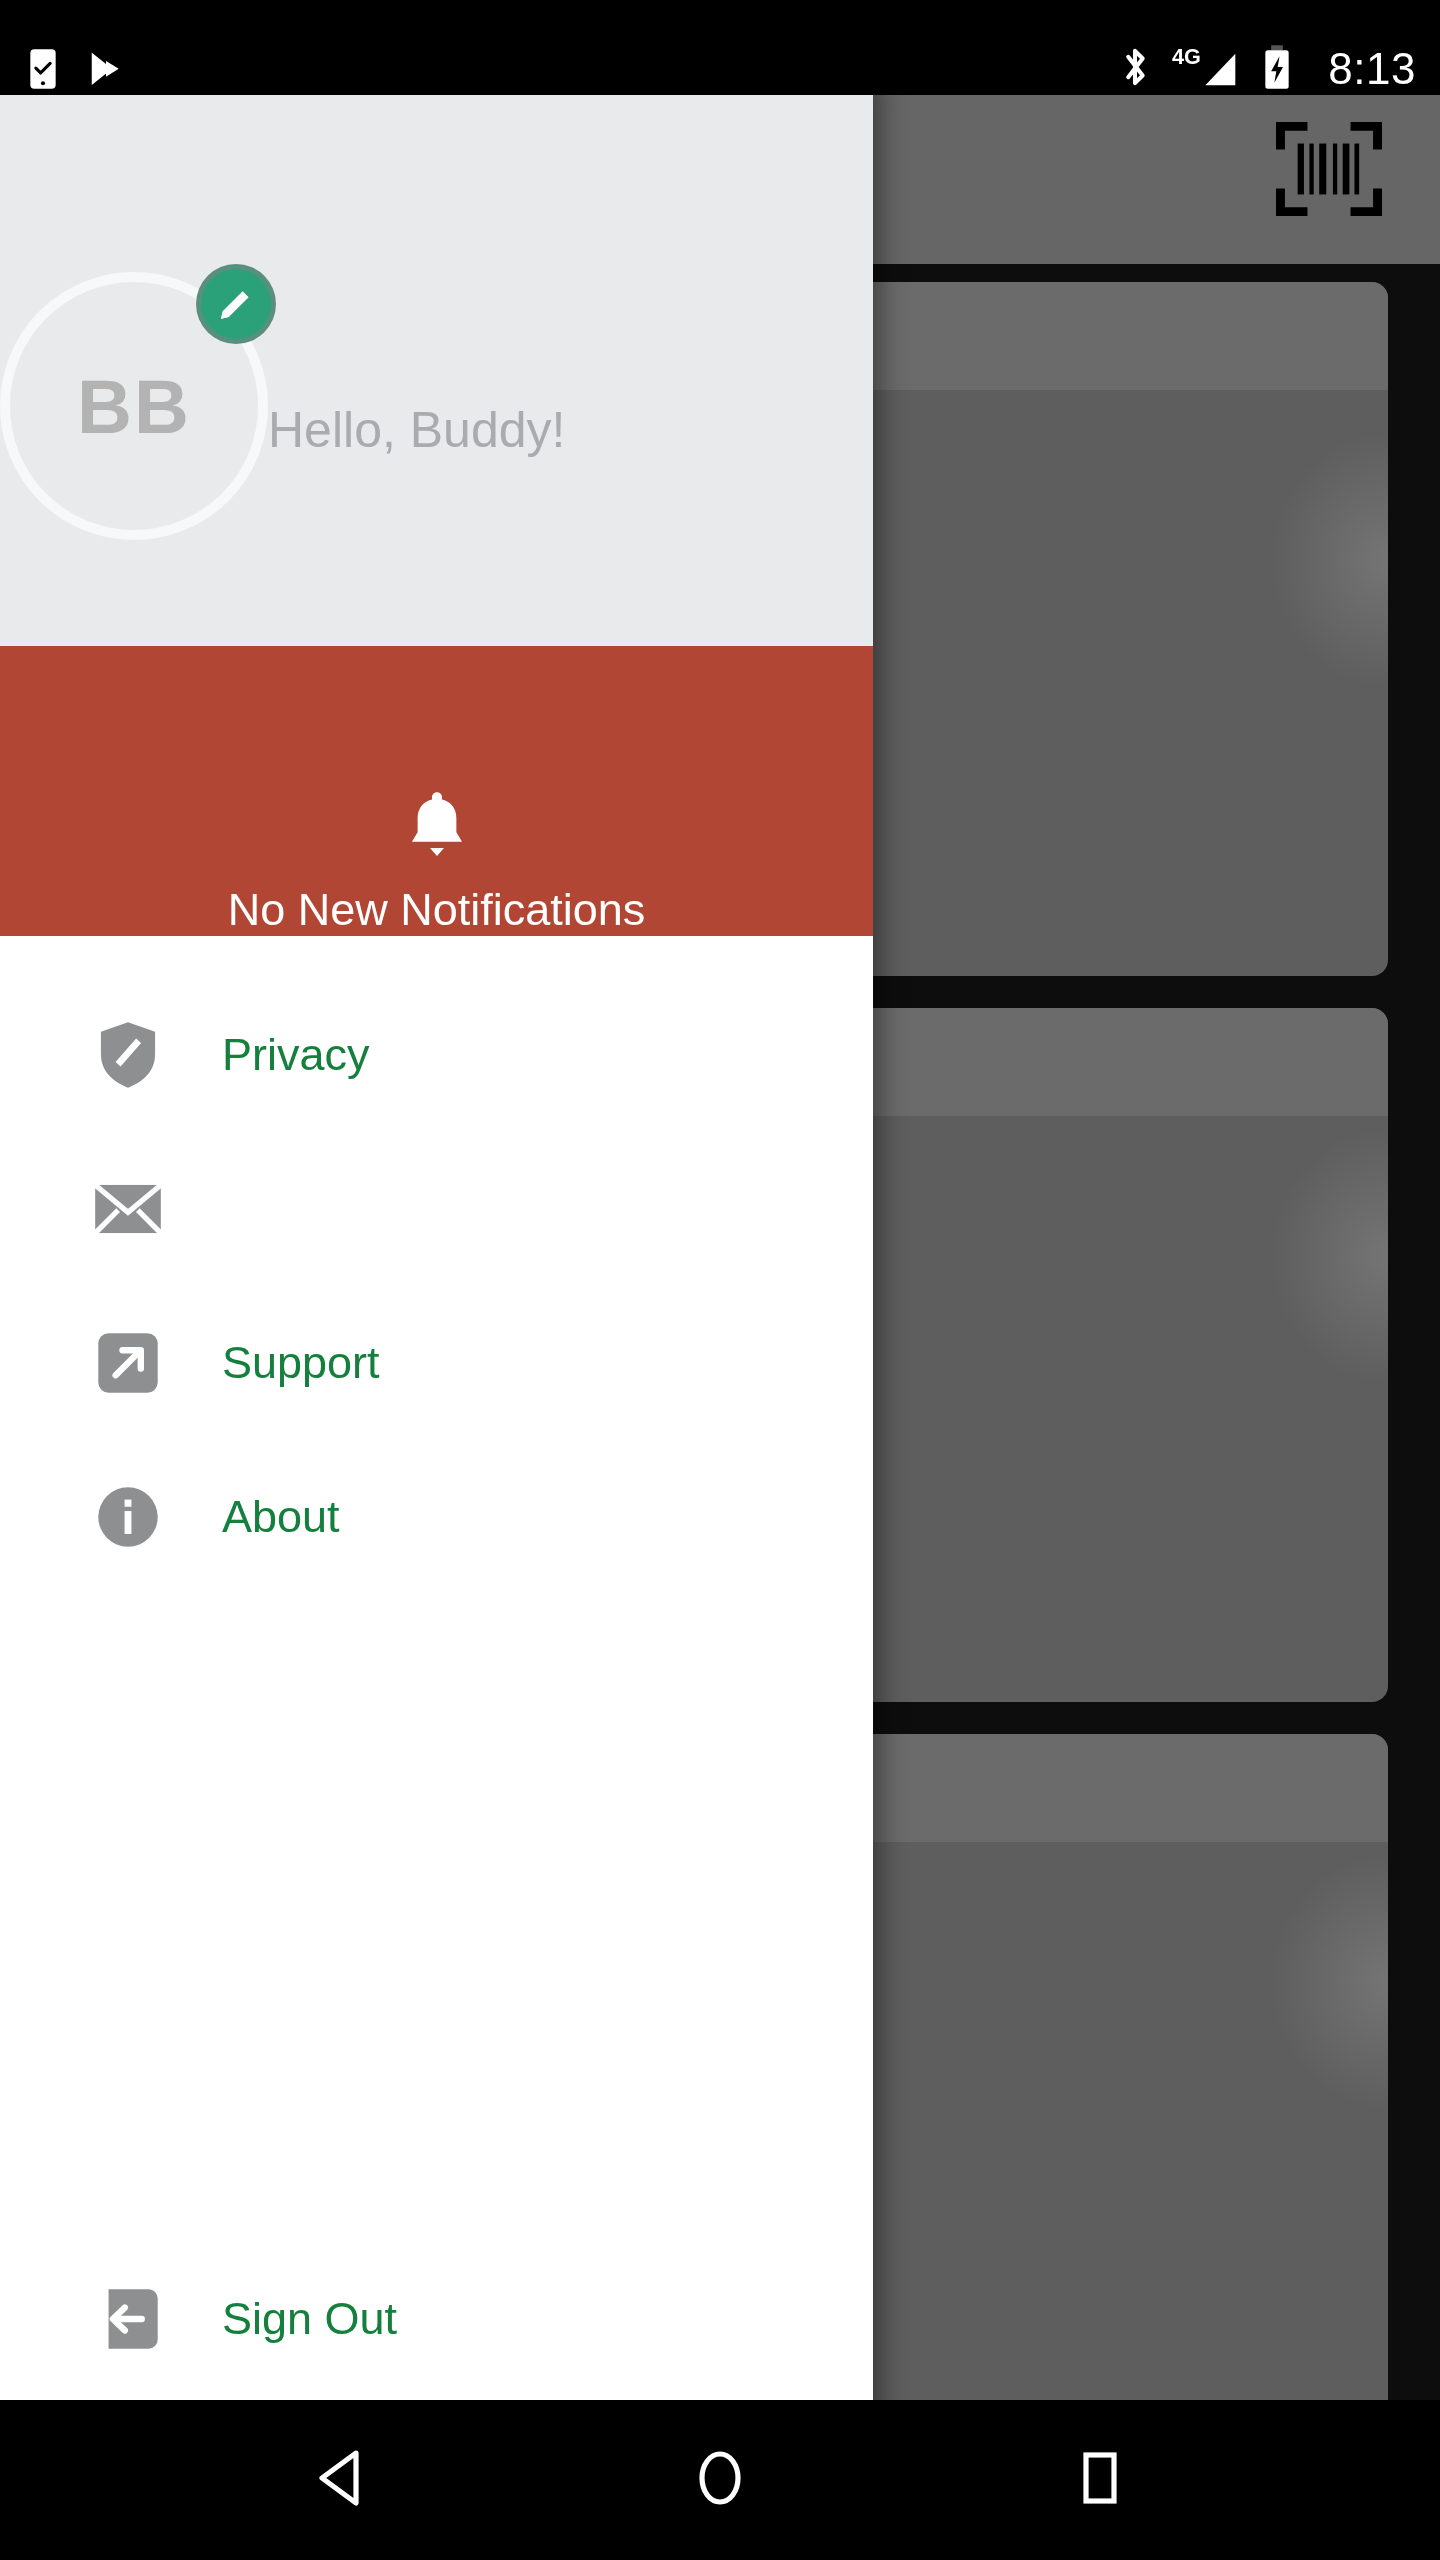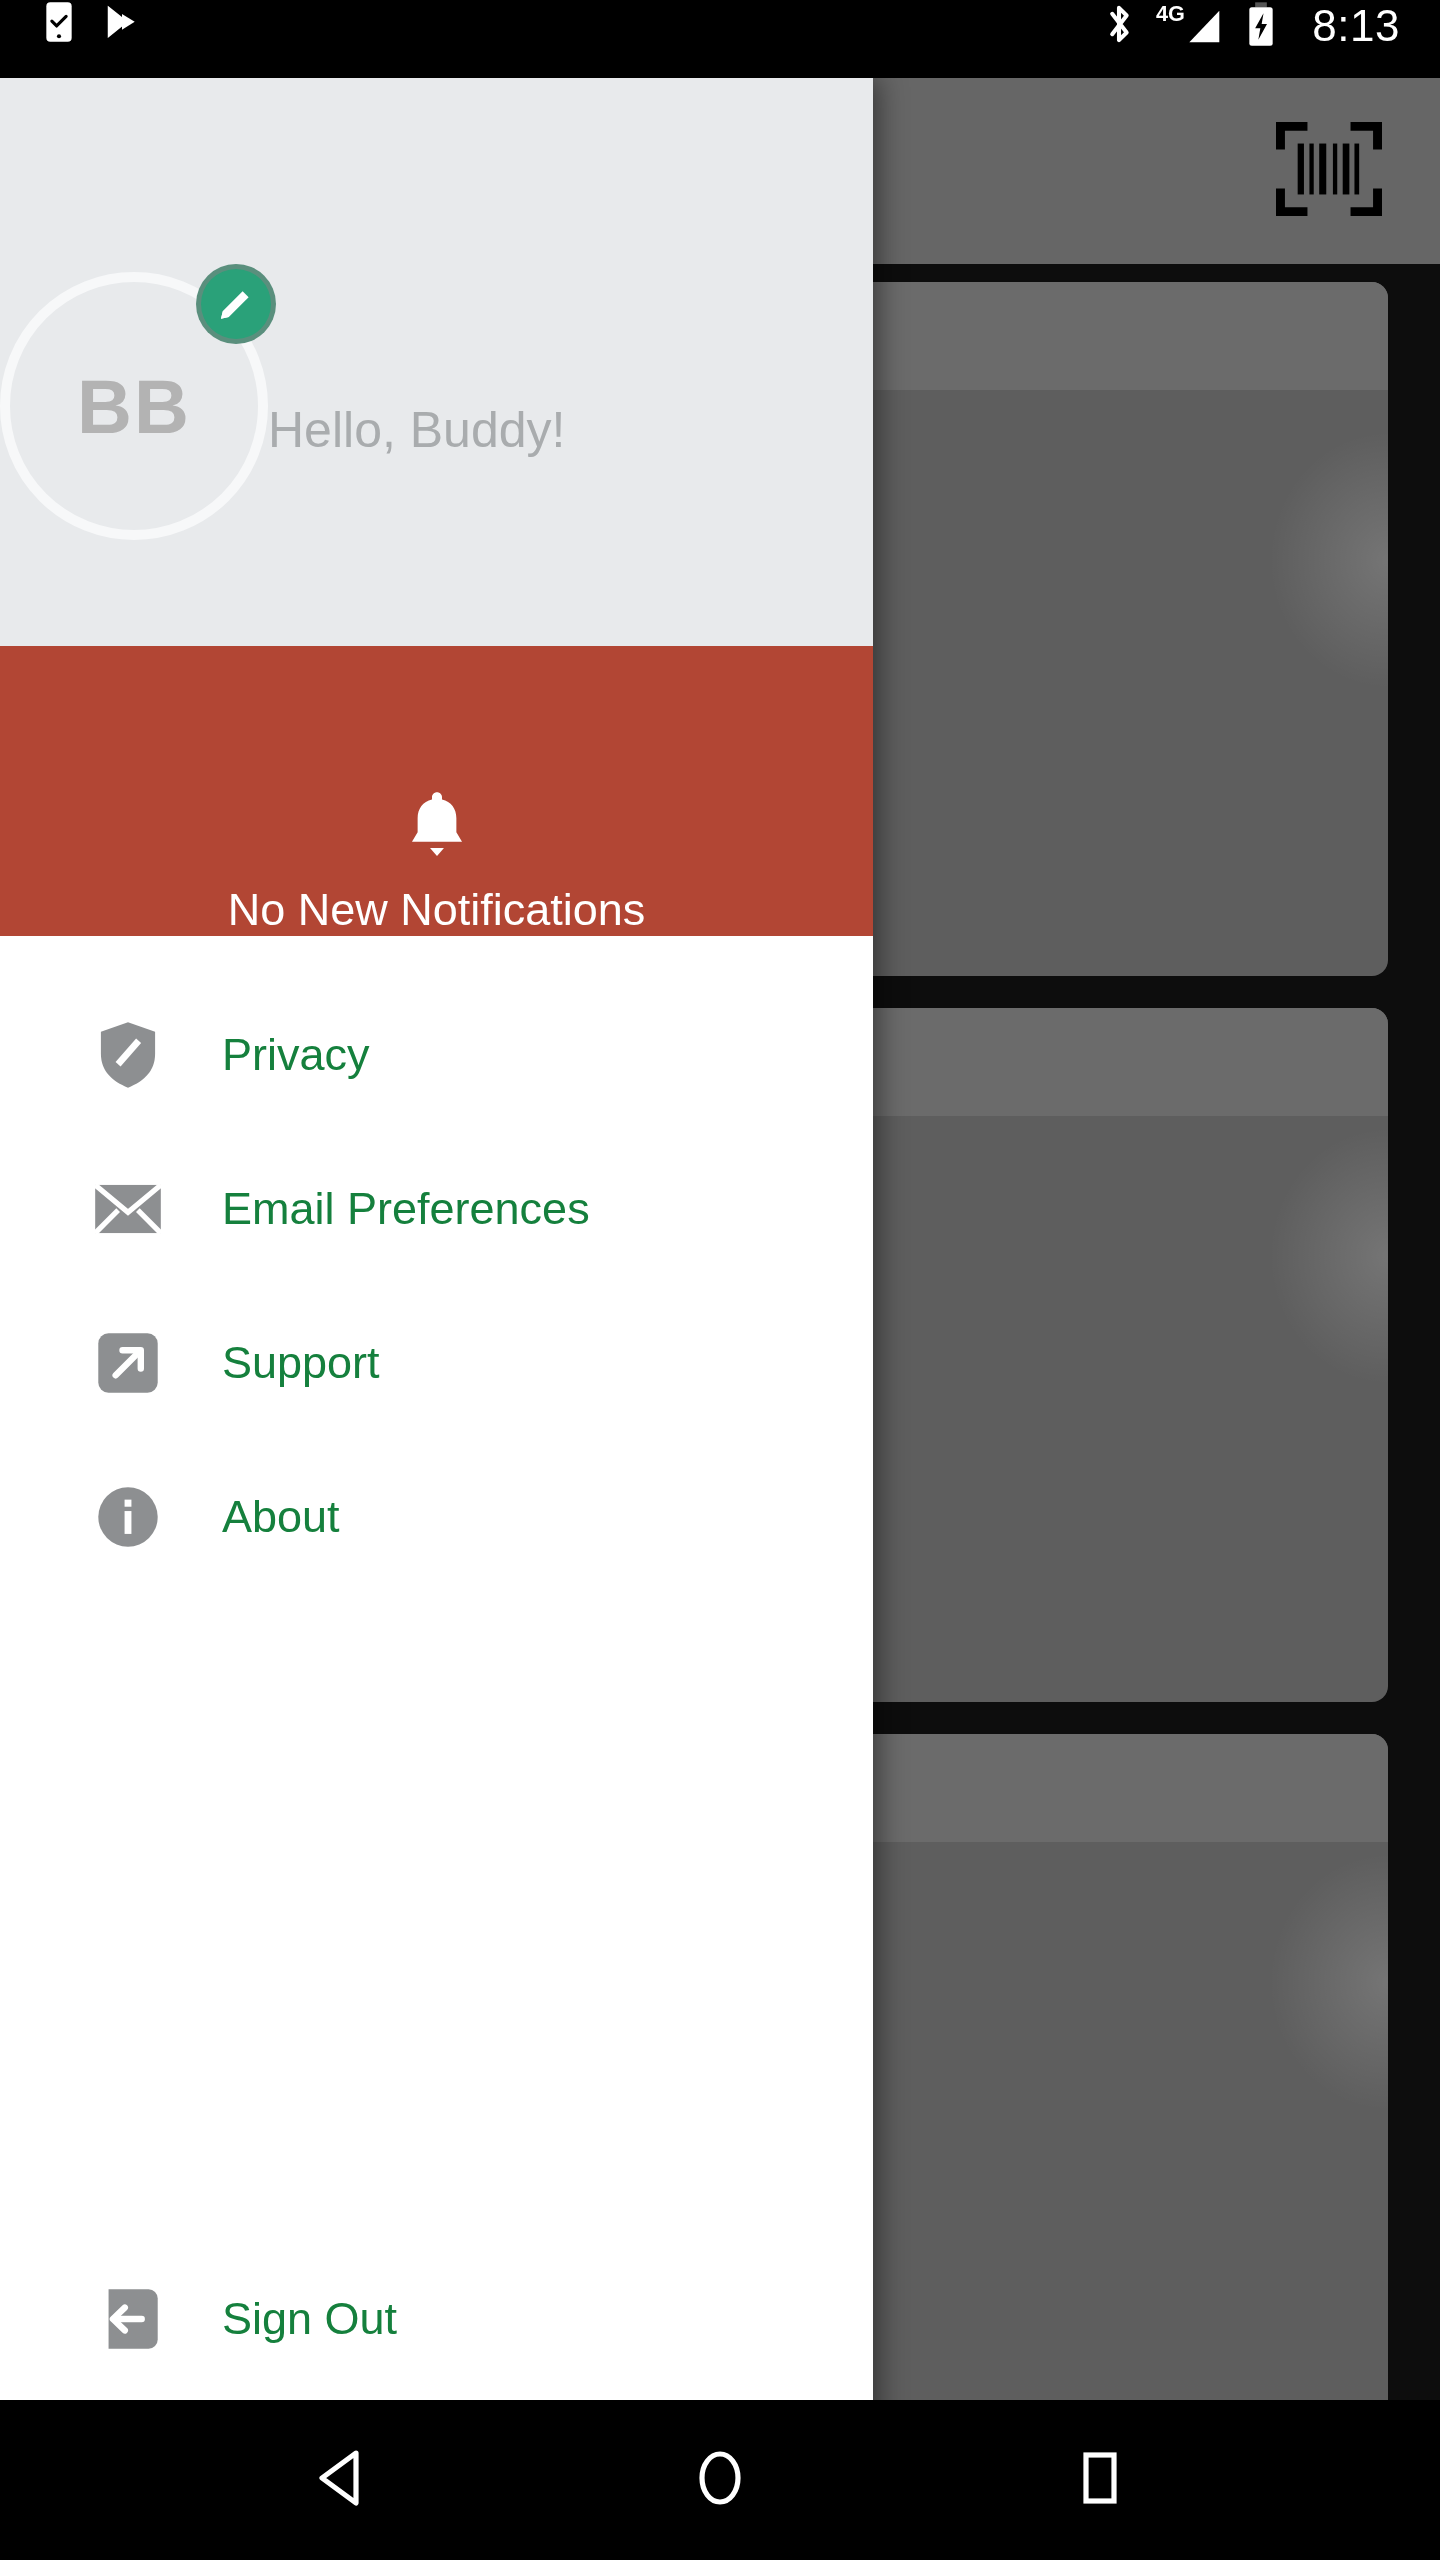--- a/index.html
+++ b/index.html
@@ -6,23 +6,23 @@
   html, body {
     width:1440px; height:2560px;
     background:#000;
     font-family:"Liberation Sans", sans-serif;
     overflow:hidden;
   }
   #screen { position:relative; width:1440px; height:2560px; background:#000; overflow:hidden; }
 
   
   .statusbar {
-    position:absolute; top:0; left:0; width:1440px; height:78px;
-    background:#000; display:flex; align-items:flex-start;
-    padding:0 40px; z-index:60;
+    position:absolute; top:0; left:0; width:1440px; height:95px;
+    background:#000; display:flex; align-items:flex-end;
+    padding:0 24px; z-index:60;
   }
   .sb-left  { display:flex; align-items:center; gap:22px; }
   .sb-right { margin-left:auto; display:flex; align-items:center; gap:20px; }
   .sb-clock { color:#fff; font-size:44px; letter-spacing:0.5px; margin-left:16px; }
   .sb-ico { display:block; }
 
   
   .app-behind {
     position:absolute; top:78px; left:0; width:1440px; height:2402px;
     background:#0d0d0d; overflow:hidden; z-index:10;
@@ -284,21 +284,20 @@
 
       <div class="menu-item">
         <span class="menu-icon">
           <svg width="70" height="56" viewBox="0 0 32 25">
             <rect x="1" y="1.5" width="30" height="22" fill="#8d8f91"></rect>
             <path d="M1 1.5 L16 14 L31 1.5" stroke="#ffffff" stroke-width="2.4" fill="none"></path>
             <path d="M1 23.5 L11.5 13" stroke="#ffffff" stroke-width="2.4" fill="none"></path>
             <path d="M31 23.5 L20.5 13" stroke="#ffffff" stroke-width="2.4" fill="none"></path>
           </svg>
         </span>
-        <span class="menu-label">Email Preferences</span>
       </div>
 
 
       <div class="menu-item">
         <span class="menu-icon">
           <svg width="64" height="64" viewBox="0 0 28 28">
             <rect x="1" y="1" width="26" height="26" rx="4.5" fill="#8d8f91"></rect>
             <path d="M8.6 19.4 L19 9" stroke="#ffffff" stroke-width="2.8" stroke-linecap="round"></path>
             <path d="M11.6 8.4 H19.6 V16.4" stroke="#ffffff" stroke-width="2.8" fill="none" stroke-linecap="round" stroke-linejoin="round"></path>
           </svg>

